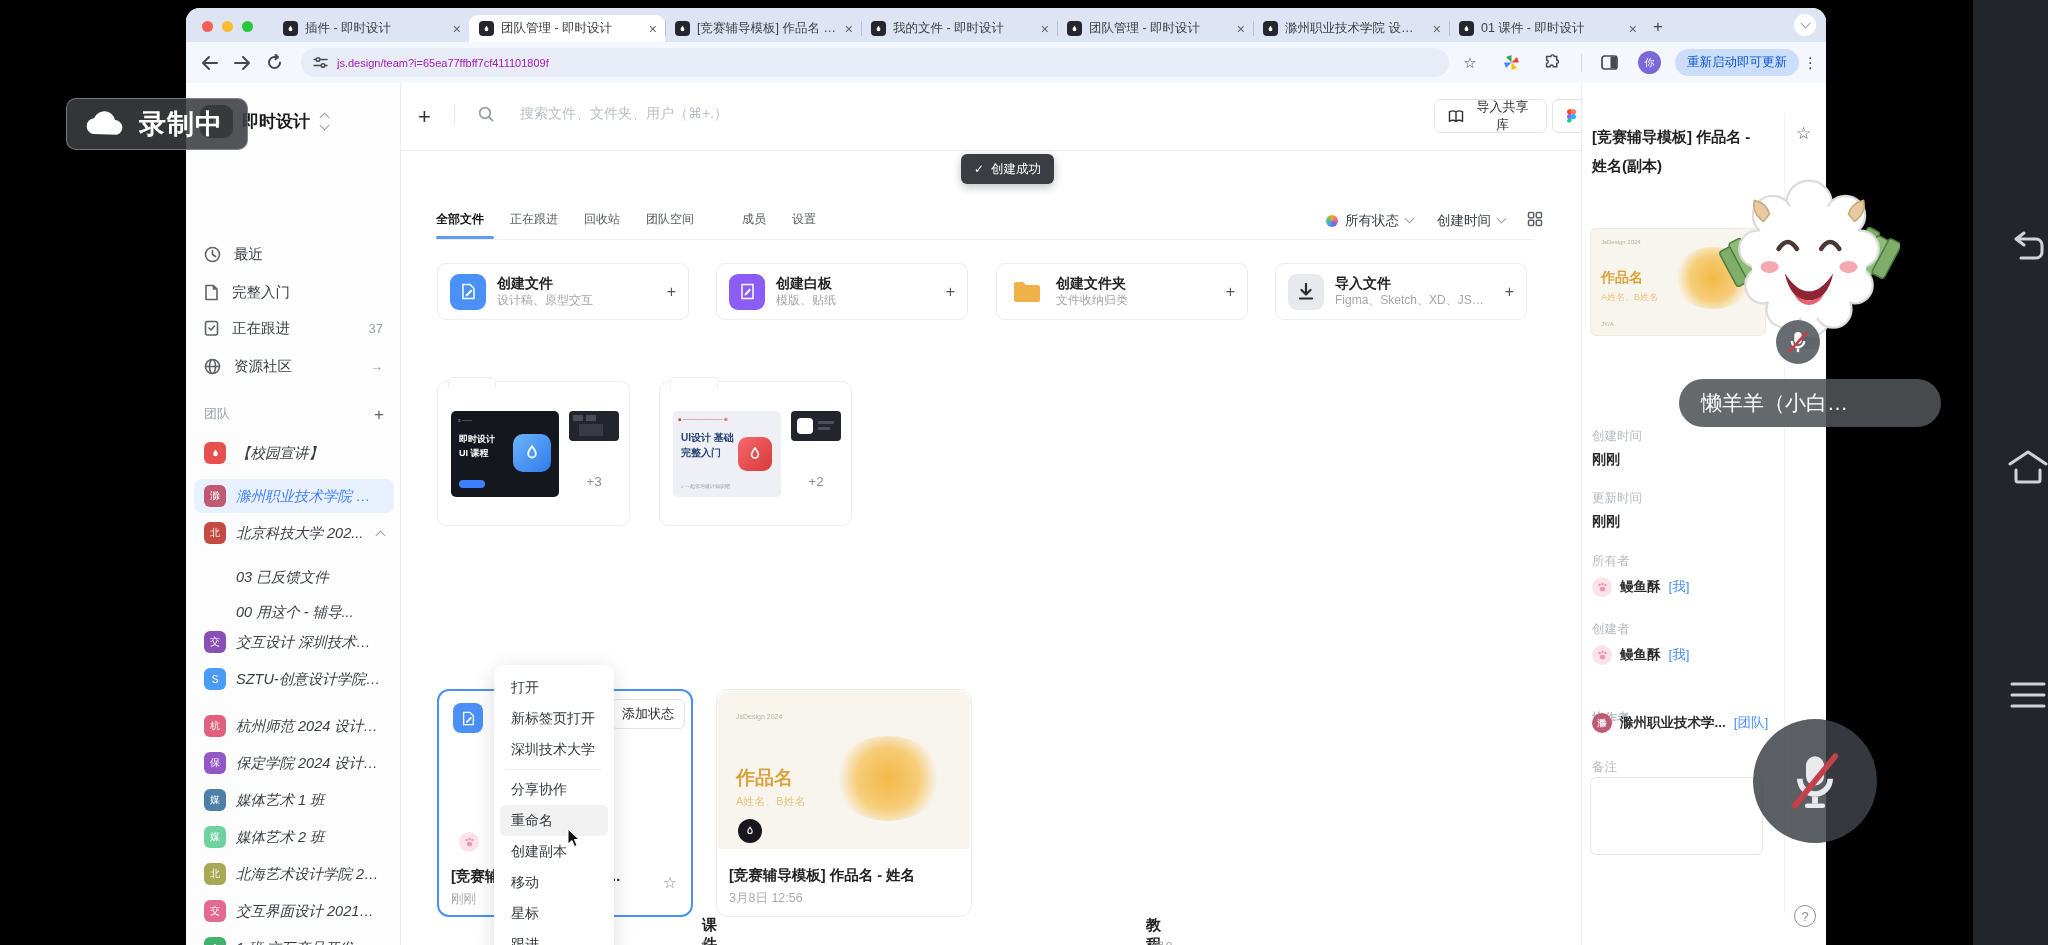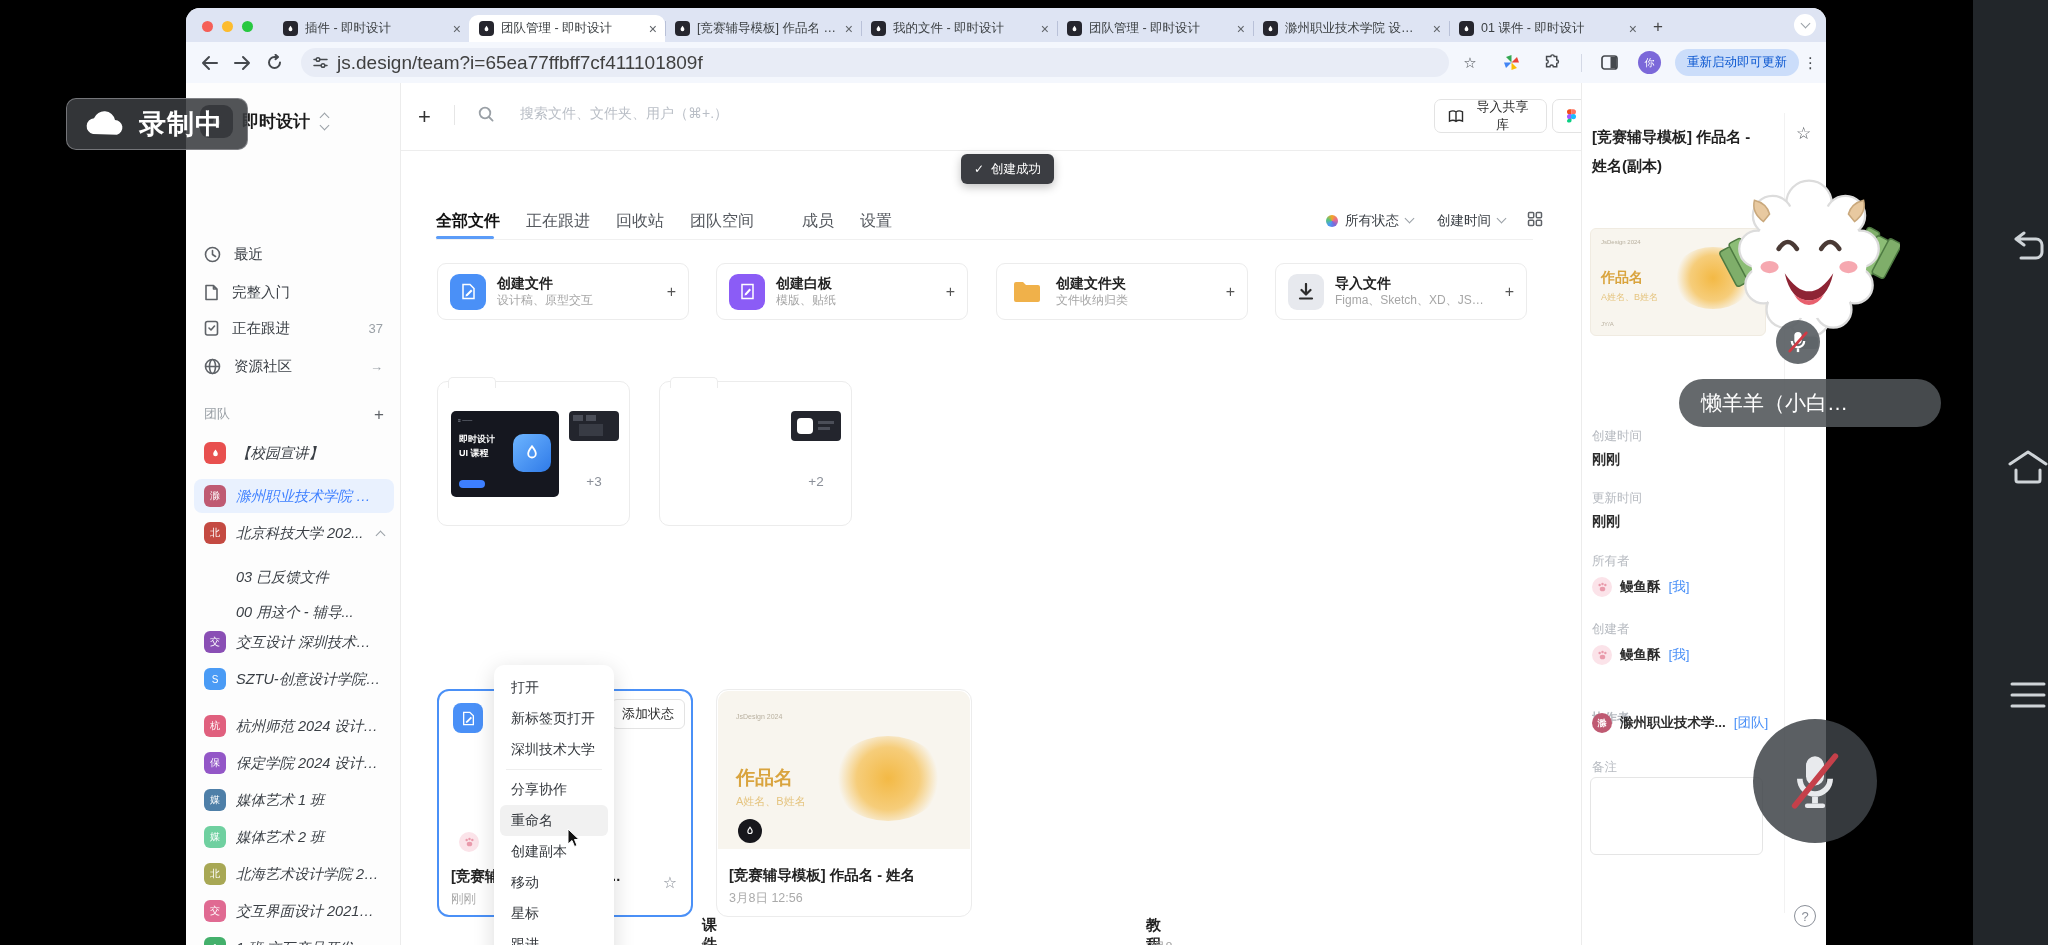--- a/index.html
+++ b/index.html
@@ -23,21 +23,21 @@
   .tab .close{font-size:14px;color:#5f6368;line-height:1;}
   .tab:not(.active):not(.first)::before{content:"";position:absolute;left:0;top:6px;height:15px;width:1px;background:#b9c1d8;}
   .favicon{width:15px;height:15px;border-radius:4px;background:#26262e;display:inline-flex;align-items:center;justify-content:center;flex:none;}
   .favicon svg{width:9px;height:10px;}
   .newtab{width:26px;height:26px;display:flex;align-items:center;justify-content:center;font-size:17px;color:#444;margin-bottom:2px;}
   .tabmenu{position:absolute;right:10px;top:6px;width:22px;height:22px;border-radius:50%;background:#fff;display:flex;align-items:center;justify-content:center;font-size:11px;color:#444;}
   .toolbar{position:absolute;left:0;top:34px;width:100%;height:41px;background:#f4f7fd;display:flex;align-items:center;}
   .navic{color:#45494e;margin-left:14px;display:flex;align-items:center;}
   .navic svg{stroke:#45494e;fill:none;stroke-width:2;stroke-linecap:round;stroke-linejoin:round;}
   .urlpill{position:absolute;left:115px;top:6px;width:1148px;height:29px;background:#e8ecf6;border-radius:15px;display:flex;align-items:center;padding:0 12px;gap:9px;}
-  .urltext{font-size:19px;color:#404040;}
+  .urltext{font-size:11px;color:#a21caf;}
   .tbicons{position:absolute;right:0;top:0;height:41px;display:flex;align-items:center;}
   .tbico{width:24px;display:flex;justify-content:center;margin-right:17px;color:#45494e;font-size:15px;}
   .updatebtn{height:27px;background:#cbddfa;color:#0b57d0;font-size:12.5px;border:none;border-radius:14px;padding:0 12px;margin-right:4px;white-space:nowrap;}
   .avatarp{width:23px;height:23px;border-radius:50%;background:#7b68d9;color:#fff;font-size:10px;display:flex;align-items:center;justify-content:center;margin-right:14px;}
   .overflow-v{font-size:15px;color:#45494e;margin-right:8px;}
 
   
   .app{position:absolute;left:0;top:75px;width:100%;height:862px;background:#fff;}
   .sidebar{position:absolute;left:0;top:0;width:215px;height:100%;background:#fdfdfd;border-right:1px solid #ececec;}
   .logorow{position:absolute;left:14px;top:22px;display:flex;align-items:center;gap:9px;}
@@ -72,21 +72,21 @@
   .topico{position:absolute;top:20px;color:#5f6368;}
   .topico svg{stroke:#5f6368;fill:none;stroke-width:1.7;stroke-linecap:round;stroke-linejoin:round;}
   .belldot{position:absolute;right:-2px;top:-2px;width:7px;height:7px;border-radius:50%;background:#3d7fff;}
   .pawava{width:26px;height:26px;border-radius:50%;background:#fbe3e9;display:flex;align-items:center;justify-content:center;}
   .hdiv{position:absolute;left:215px;top:67px;width:1425px;height:1px;background:#ededed;}
 
   
   .ptitle{position:absolute;left:250px;top:76px;font-size:26px;font-weight:bold;color:#141414;}
   .toast{position:absolute;left:775px;top:71px;height:30px;background:rgba(42,44,50,.92);border-radius:6px;color:#fff;font-size:12.5px;display:flex;align-items:center;gap:7px;padding:0 13px;box-shadow:0 3px 10px rgba(0,0,0,.25);}
   .toast .tick{font-size:12px;}
-  .ftabs{position:absolute;left:250px;top:128px;display:flex;gap:26px;font-size:16px;color:#55595f;}
+  .ftabs{position:absolute;left:250px;top:128px;display:flex;gap:26px;font-size:12px;color:#55595f;}
   .ftab.on{color:#111;font-weight:bold;}
   .ftab.gapbig{margin-left:22px;}
   .underln{position:absolute;left:250px;top:153px;width:58px;height:3px;border-radius:2px;background:#5b9cf8;}
   .cdiv{position:absolute;left:250px;top:156px;width:1097px;height:1px;background:#f0f0f0;}
   .filters{position:absolute;left:1140px;top:128px;display:flex;align-items:center;gap:7px;font-size:13.5px;color:#3a3f45;}
   .cdot{width:12px;height:12px;border-radius:50%;background:conic-gradient(#f5a623,#e86a92,#7b68d9,#4a9bf5,#58c47a,#f5a623);}
   .gridic svg{stroke:#5f6368;fill:none;stroke-width:1.5;}
 
   .ccard{position:absolute;top:180px;width:252px;height:57px;border:1px solid #ececec;border-radius:9px;background:#fff;display:flex;align-items:center;gap:11px;padding:0 12px;}
   .cicon{width:36px;height:36px;border-radius:9px;display:flex;align-items:center;justify-content:center;flex:none;}
@@ -586,20 +586,30 @@
         <div class="fmini" style="background:#23252d;">
           <div style="position:absolute;left:4px;top:4px;width:10px;height:6px;background:#4b4e58;"></div>
           <div style="position:absolute;left:17px;top:4px;width:10px;height:6px;background:#4b4e58;"></div>
           <div style="position:absolute;left:10px;top:13px;width:24px;height:12px;background:#383b44;"></div>
         </div>
         <div class="fextra">+3</div>
         <div class="fname" style="left:264px;top:534px;">课件资料</div>
         <div class="fdate" style="left:264px;top:557px;">9分钟前</div>
       </div>
       <div class="folder" style="left:473px;">
+        <div class="fthumb" style="background:#eef0f6;">
+          <div style="position:absolute;left:5px;top:5px;color:#c0392b;font-size:5px;">■ ———————— ⊕</div>
+          <div style="position:absolute;left:8px;top:20px;color:#274472;font-size:10px;font-weight:bold;line-height:1.45;"><span>UI设计 基础</span><br><span>完整入门</span></div>
+          <div style="position:absolute;right:9px;top:26px;width:34px;height:34px;border-radius:9px;background:linear-gradient(135deg,#f4696b,#d8393c);display:flex;align-items:center;justify-content:center;">
+              <svg width="16" height="18" viewBox="0 0 16 16">
+                <path d="M8 2C6.2 4.5 4.6 6.3 4.6 8.6a3.4 3.4 0 0 0 6.8 0C11.4 6.3 9.8 4.5 8 2z" fill="none" stroke="#fff" stroke-width="1.6"></path>
+              </svg>
+            </div>
+          <div style="position:absolute;left:8px;bottom:8px;color:#8a8f98;font-size:5px;">♪ 一起学习设计知识吧</div>
+        </div>
         <div class="fmini" style="background:#23252d;">
           <div style="position:absolute;left:6px;top:7px;width:16px;height:16px;border-radius:4px;background:#fff;"></div>
           <div style="position:absolute;left:27px;top:10px;width:16px;height:3px;background:#4b4e58;"></div>
           <div style="position:absolute;left:27px;top:16px;width:12px;height:3px;background:#4b4e58;"></div>
         </div>
         <div class="fextra">+2</div>
         <div class="fname" style="left:486px;top:534px;">教程｜视频 + 图文</div>
         <div class="fdate" style="left:486px;top:557px;">3月8日 12:13</div>
       </div>
 

